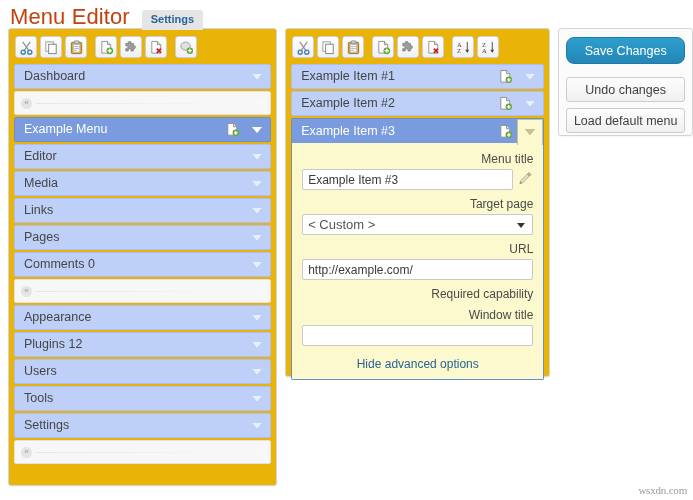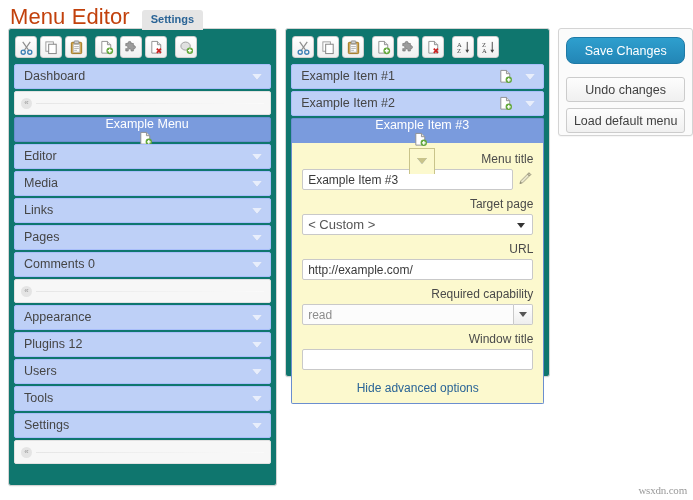--- a/index.html
+++ b/index.html
@@ -45,21 +45,21 @@
 
   
   .workspace {
     display: flex;
     align-items: flex-start;
     padding: 0 0 0 8px;
     gap: 8px;
   }
 
   .panel {
-    background: #0f766e;
+    background: #eab308;
     border: 1px solid #d4d4d4;
     border-radius: 3px;
     box-sizing: border-box;
     padding: 5px;
     box-shadow: 0 1px 1px rgba(0,0,0,0.04);
   }
   .panel-left  { width: 272px; height: 458px; }
   .panel-mid   { width: 268px; height: 349px; }
   .panel-right {
     width: 136px; height: 108px;
@@ -100,21 +100,20 @@
     border: 1px solid #a9befa;
     border-radius: 2px;
     padding-left: 9px;
     color: #454545;
     font-size: 12.5px;
   }
   .row.selected {
     background: #7a9bdd;
     border-color: #6b8ecf;
     color: #ffffff;
-    flex-direction: column;
   }
   .row.separator {
     background: #f7f7f7;
     border: 1px solid #e2e2e2;
     height: 24px;
     padding-left: 6px;
   }
   .row-label { flex: 1; line-height: 1; }
   .row .page-ico { margin-right: 4px; display: flex; }
   .row-arrow {
@@ -581,28 +580,20 @@
 
       <div class="field">
         <span class="field-label">URL</span>
         <div class="field-row">
           <input class="txt" type="text" value="http://example.com/" style="">
         </div>
       </div>
 
       <div class="field">
         <span class="field-label">Required capability</span>
-        <div class="field-row">
-          <div class="combo">
-            <input class="txt muted" type="text" value="read" style="">
-            <span class="combo-btn">
-              <span class="caret"></span>
-            </span>
-          </div>
-        </div>
       </div>
 
       <div class="field">
         <span class="field-label">Window title</span>
         <div class="field-row">
           <input class="txt" type="text" value="" style="">
         </div>
       </div>
 
       <div class="form-footer">

